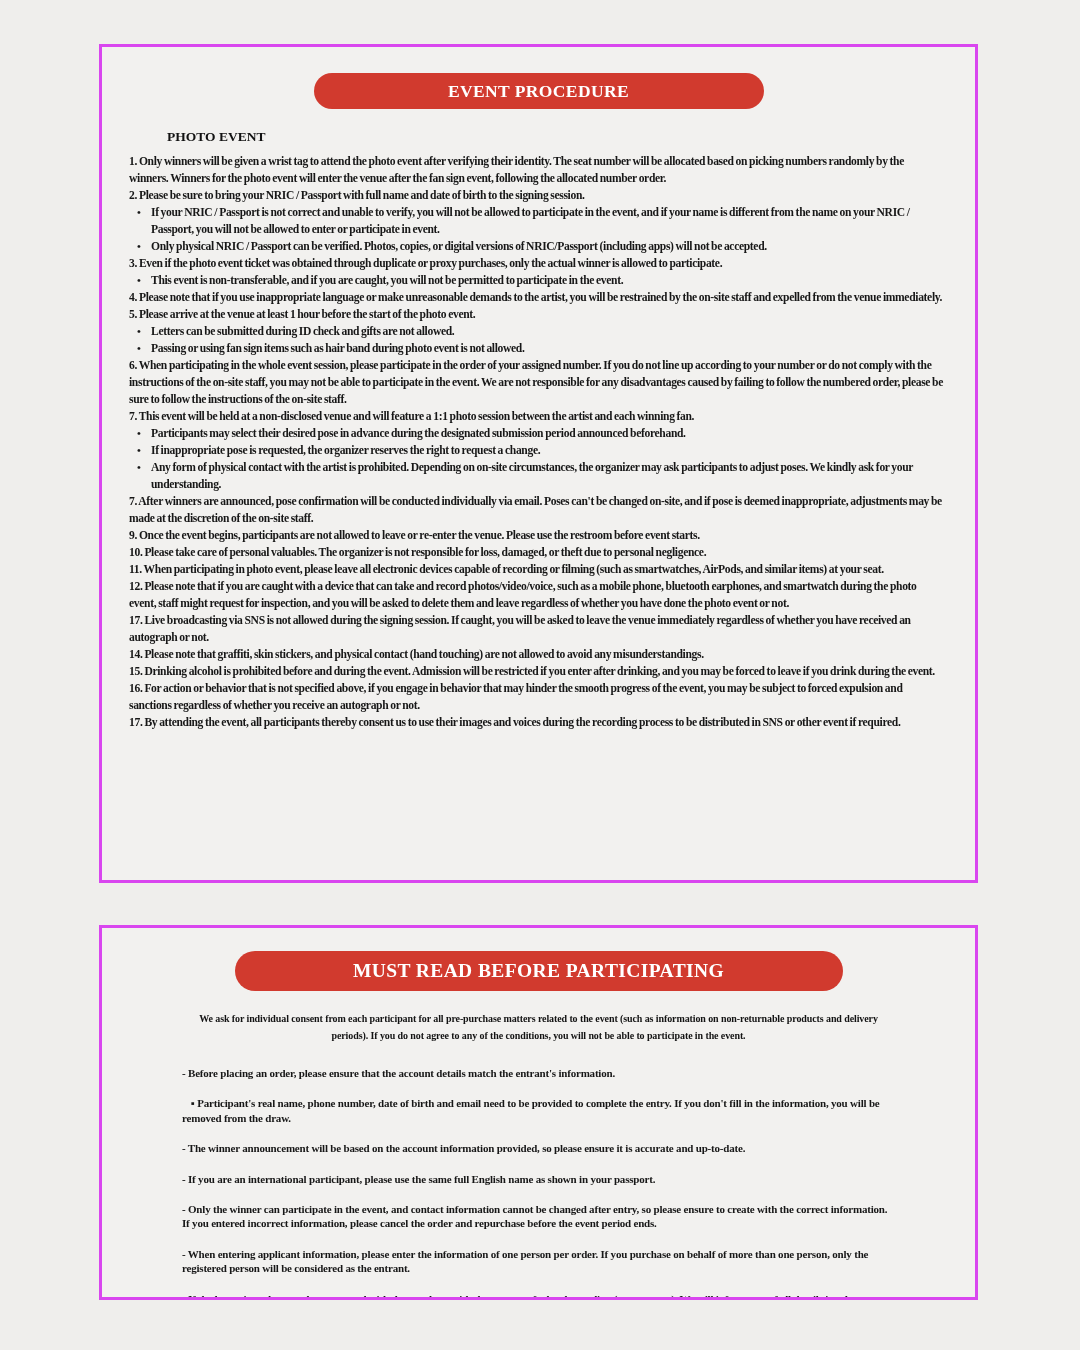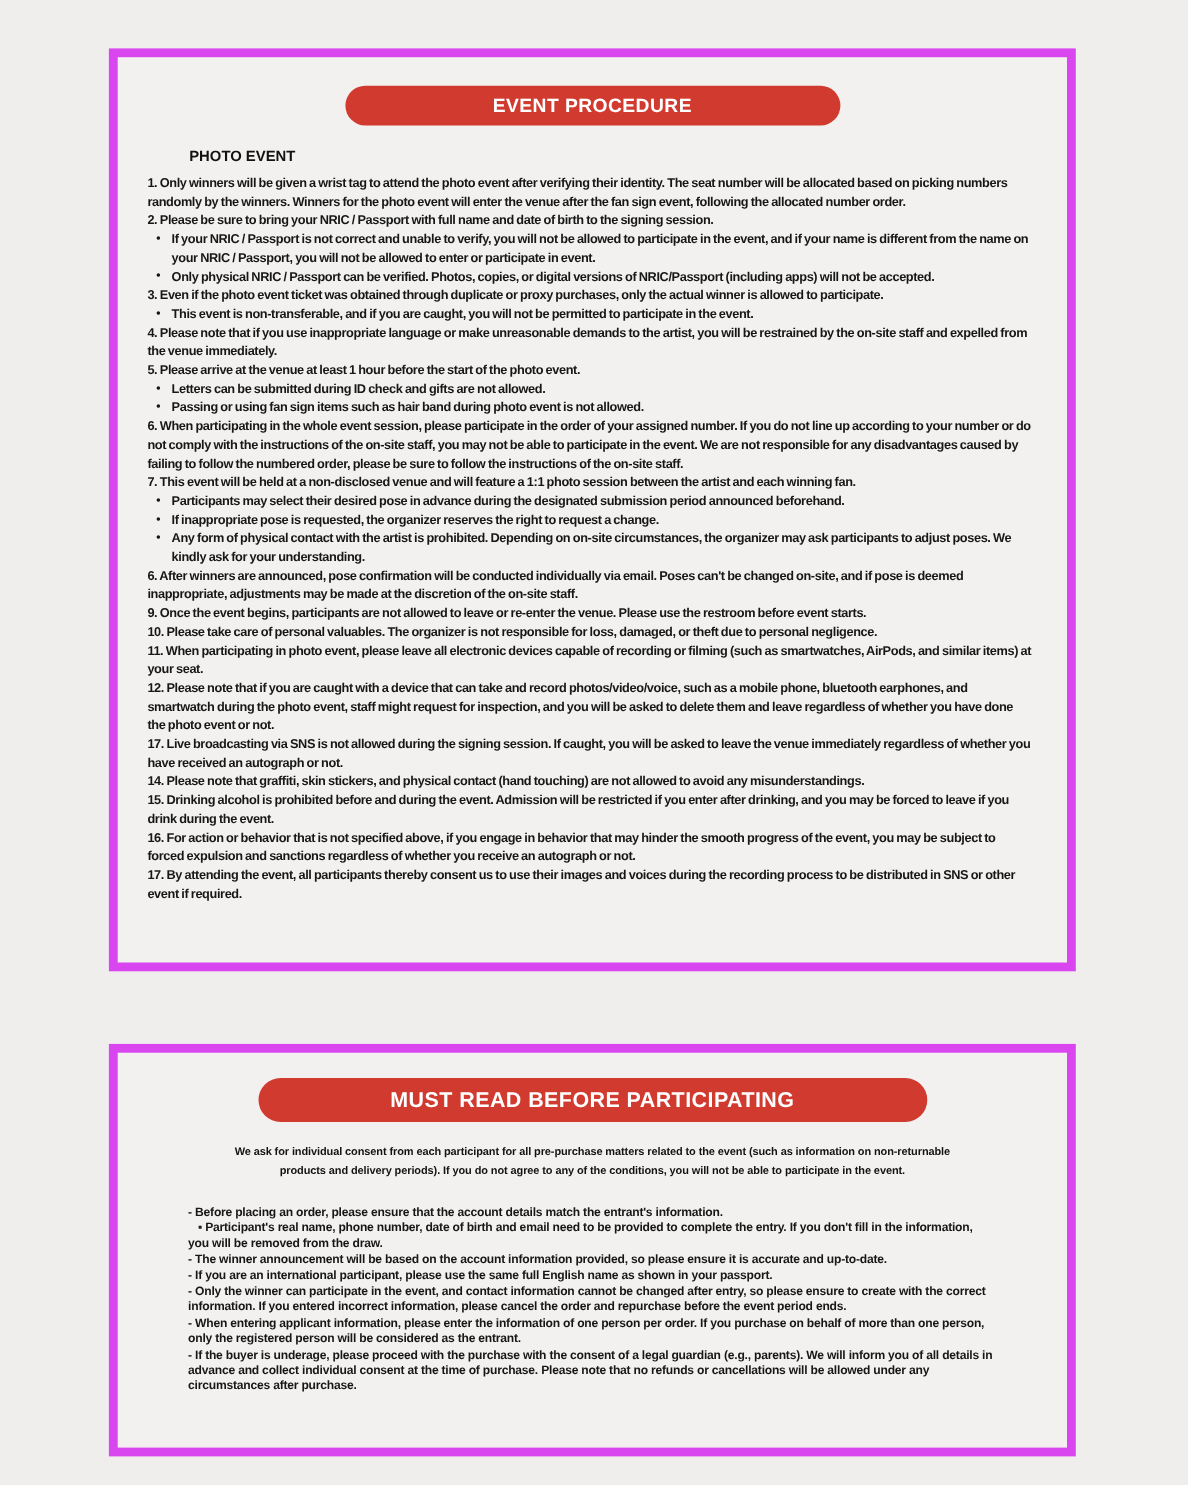--- a/index.html
+++ b/index.html
@@ -7,26 +7,27 @@
   body {
     position:relative;
     background:#efeeec;
     font-family:"Liberation Sans", sans-serif;
     color:#171717;
   }
   .panel {
     position:absolute;
     left:99px;
     width:879px;
-    border:8px solid #d946ef;
+    border:3px solid #d946ef;
     background:#f2f1ef;
     overflow:hidden;
+    font-family:Liberation Serif, serif;
   }
   .panel-1 { top:44px;  height:839px; }
-  .panel-2 { top:949px; height:375px; }
+  .panel-2 { top:925px; height:375px; }
 
   .pill {
     background:#d13a2e;
     border-radius:22px;
     color:#ffffff;
     font-weight:700;
     display:flex;
     align-items:center;
     justify-content:center;
     margin-left:auto;
@@ -77,21 +78,21 @@
   }
 
   .notes {
     margin:22px 66px 0 64px;
     font-size:11px;
     line-height:14.4px;
     font-weight:700;
     letter-spacing:-0.2px;
     color:#171717;
   }
-  .notes p { margin:0; }
+  .notes p { margin:16px; }
   .notes .sq { text-indent:9px; }
 </style>
 </head>
 <body>
 
 <section class="panel panel-1">
   <div class="pill pill-1">
     <span>EVENT PROCEDURE</span>
   </div>
   <h2 class="subhead">PHOTO EVENT</h2>
@@ -129,21 +130,21 @@
       <p>Participants may select their desired pose in advance during the designated submission period announced beforehand.</p>
     </div>
     <div class="bullet">
       <span class="dot">•</span>
       <p>If inappropriate pose is requested, the organizer reserves the right to request a change.</p>
     </div>
     <div class="bullet">
       <span class="dot">•</span>
       <p>Any form of physical contact with the artist is prohibited. Depending on on-site circumstances, the organizer may ask participants to adjust poses. We kindly ask for your understanding.</p>
     </div>
-    <p class="num">6. After winners are announced, pose confirmation will be conducted individually via email. Poses can't be changed on-site, and if pose is deemed inappropriate, adjustments may be made at the discretion of the on-site staff.</p>
+    <p class="num">7. After winners are announced, pose confirmation will be conducted individually via email. Poses can't be changed on-site, and if pose is deemed inappropriate, adjustments may be made at the discretion of the on-site staff.</p>
     <p class="num">9. Once the event begins, participants are not allowed to leave or re-enter the venue. Please use the restroom before event starts.</p>
     <p class="num">10. Please take care of personal valuables. The organizer is not responsible for loss, damaged, or theft due to personal negligence.</p>
     <p class="num">11. When participating in photo event, please leave all electronic devices capable of recording or filming (such as smartwatches, AirPods, and similar items) at your seat.</p>
     <p class="num">12. Please note that if you are caught with a device that can take and record photos/video/voice, such as a mobile phone, bluetooth earphones, and smartwatch during the photo event, staff might request for inspection, and you will be asked to delete them and leave regardless of whether you have done the photo event or not.</p>
     <p class="num">17. Live broadcasting via SNS is not allowed during the signing session. If caught, you will be asked to leave the venue immediately regardless of whether you have received an autograph or not.</p>
     <p class="num">14. Please note that graffiti, skin stickers, and physical contact (hand touching) are not allowed to avoid any misunderstandings.</p>
     <p class="num">15. Drinking alcohol is prohibited before and during the event. Admission will be restricted if you enter after drinking, and you may be forced to leave if you drink during the event.</p>
     <p class="num">16. For action or behavior that is not specified above, if you engage in behavior that may hinder the smooth progress of the event, you may be subject to forced expulsion and sanctions regardless of whether you receive an autograph or not.</p>
     <p class="num">17. By attending the event, all participants thereby consent us to use their images and voices during the recording process to be distributed in SNS or other event if required.</p>
   </div>

